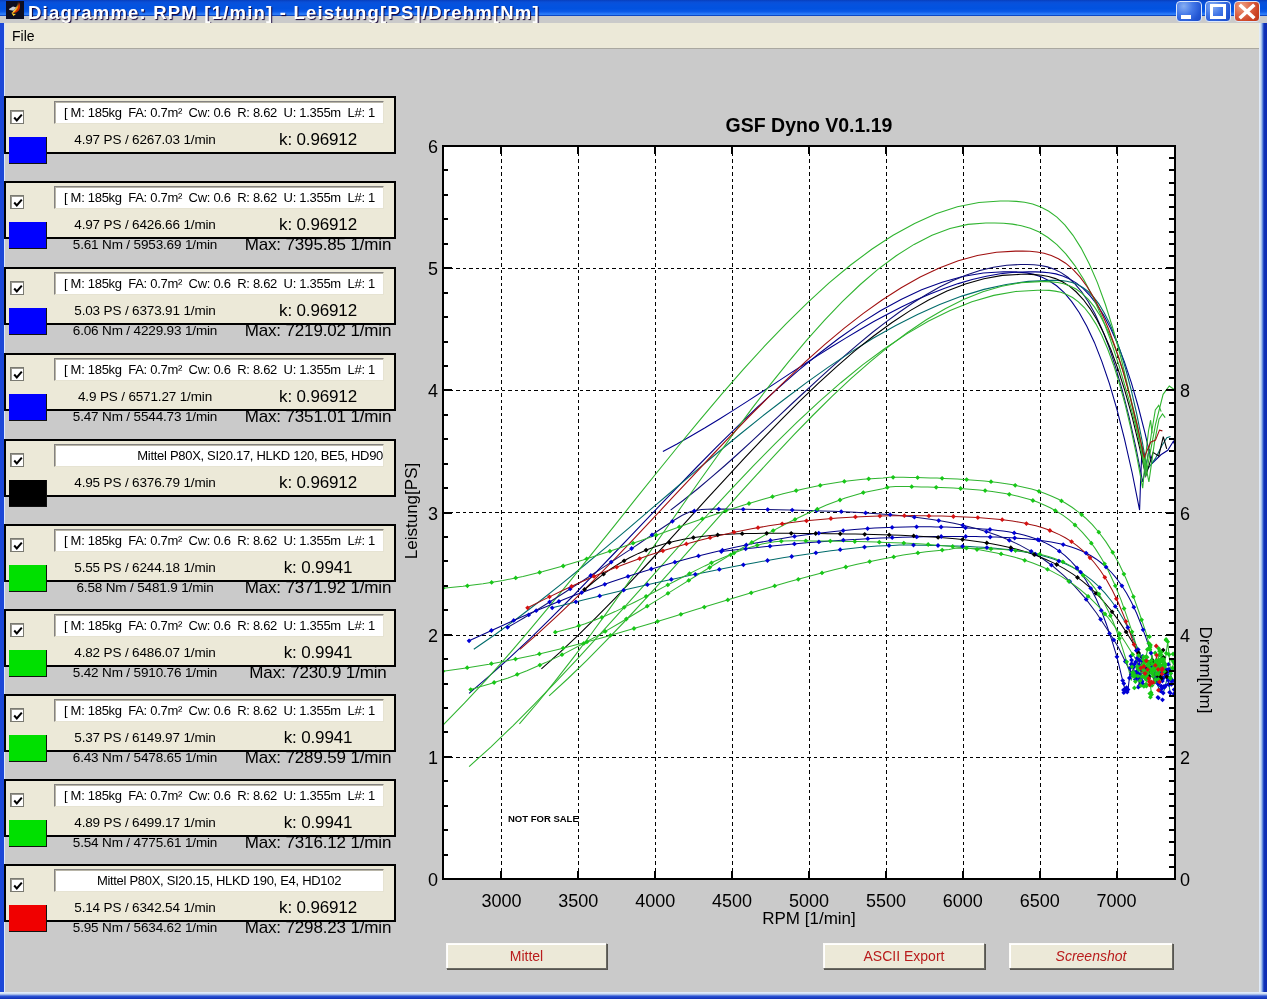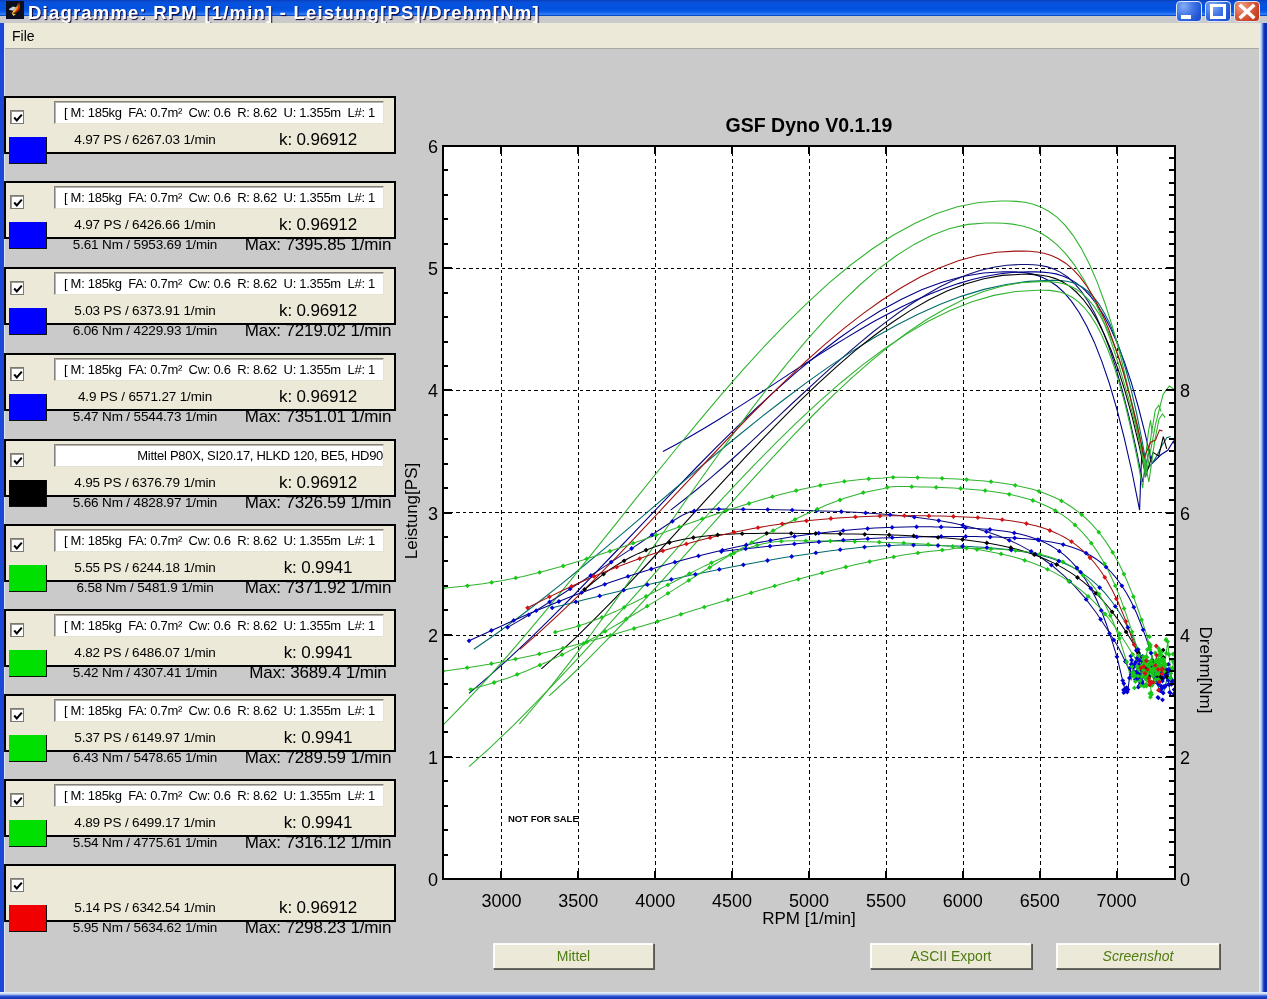--- a/index.html
+++ b/index.html
@@ -20,21 +20,21 @@
 #bb{left:0;top:992px;width:1267px;height:7px;background:linear-gradient(180deg,#eaf1fb 0%,#c6d8f0 28%,#2a52d4 60%,#0f2fb4 100%);}
 .panel{position:absolute;left:4px;width:392px;height:58px;background:#ece9d8;border:2px solid #000;}
 .cb{position:absolute;left:4px;top:12px;width:14px;height:14px;background:#fff;border:1px solid #7a7a72;box-shadow:inset 1px 1px 0 #9a9890;}
 .cb svg{position:absolute;left:2px;top:2px;}
 .sw{position:absolute;left:3px;top:39px;width:38px;height:27px;border-right:1px solid #111;border-bottom:1px solid #111;}
 .field{position:absolute;left:48px;top:3px;width:330px;height:23px;letter-spacing:-0.3px;background:#fff;border:1px solid;border-color:#848280 #e6e3d2 #e6e3d2 #848280;box-shadow:inset 1px 1px 0 #b8b5a8;font-size:13px;line-height:22px;white-space:nowrap;overflow:hidden;}
 .row{position:absolute;left:0;width:100%;height:16px;line-height:16px;padding-left:24px;}
 .c1{position:absolute;left:39px;width:200px;text-align:center;font-size:13.5px;letter-spacing:-0.15px;}
 .c2{position:absolute;left:232px;width:160px;text-align:center;font-size:17px;letter-spacing:-0.15px;}
 #chartwrap{position:absolute;left:400px;top:108px;}
-button{position:absolute;height:26px;background:#ece9d8;border:1px solid;border-color:#fcfbf8 #6a6963 #6a6963 #fcfbf8;box-shadow:1px 1px 0 #56554f,inset 1px 1px 0 #fff;font-family:"Liberation Sans",sans-serif;font-size:14px;color:#4d7c0f;margin-left:47px;}
+button{position:absolute;height:26px;background:#ece9d8;border:1px solid;border-color:#fcfbf8 #6a6963 #6a6963 #fcfbf8;box-shadow:1px 1px 0 #56554f,inset 1px 1px 0 #fff;font-family:"Liberation Sans",sans-serif;font-size:14px;color:#b91c1c;}
 #btn1{left:446px;top:943px;width:161px;}
 #btn2{left:823px;top:943px;width:162px;}
 #btn3{left:1009px;top:943px;width:164px;font-style:italic;}
 </style></head><body>
 <div id="titlebar">
     <span class="ico"><svg width="18" height="18" viewBox="0 0 18 18">
         <rect x="0" y="0" width="18" height="18" fill="#0d0d20"></rect>
         <path d="M3 8l4-2.6 3.4 1.2-2.8 3.2L3.4 9z" fill="#c9cdd4"></path>
         <path d="M12.6 0.5c1 2.6-.4 4.4-1.6 6.2-1.3 2-2.6 3.6-4.6 4.9 1.9 1 4.1.2 5.8-1.5 2.2-2.2 2.6-6 .4-9.6z" fill="#cc2b00"></path>
         <path d="M11.9 1.2c.6 2.8-.8 5-2.3 7-1 1.3-2.2 2.5-3.5 3.3.9.8 2.2-.2 3.6-1.6 2.1-2.1 3.4-5.4 2.2-8.7z" fill="#ff9a00"></path>
@@ -127,24 +127,20 @@
       <svg width="10" height="10" viewBox="0 0 10 10">
         <path d="M1.2 4.5l2.6 3L8.8 1.6" fill="none" stroke="#000" stroke-width="2"></path>
       </svg>
     </div>
 <div class="sw" style="background:#000000"></div>
 <div class="field" style="text-align:right;">Mittel P80X, SI20.17, HLKD 120, BE5, HD90</div>
 <div class="row" style="top:34px">
       <span class="c1">4.95 PS / 6376.79 1/min</span>
       <span class="c2">k: 0.96912</span>
     </div>
-<div class="row" style="top:54px">
-      <span class="c1">5.66 Nm / 4828.97 1/min</span>
-      <span class="c2">Max: 7326.59 1/min</span>
-    </div>
 </div>
 <div class="panel" style="top:524px">
 <div class="cb">
       <svg width="10" height="10" viewBox="0 0 10 10">
         <path d="M1.2 4.5l2.6 3L8.8 1.6" fill="none" stroke="#000" stroke-width="2"></path>
       </svg>
     </div>
 <div class="sw" style="background:#00e000"></div>
 <div class="field" style="text-align:left;padding-left:9px;">[ M: 185kg&nbsp; FA: 0.7m²&nbsp; Cw: 0.6&nbsp; R: 8.62&nbsp; U: 1.355m&nbsp; L#: 1</div>
 <div class="row" style="top:34px">
@@ -162,22 +158,22 @@
         <path d="M1.2 4.5l2.6 3L8.8 1.6" fill="none" stroke="#000" stroke-width="2"></path>
       </svg>
     </div>
 <div class="sw" style="background:#00e000"></div>
 <div class="field" style="text-align:left;padding-left:9px;">[ M: 185kg&nbsp; FA: 0.7m²&nbsp; Cw: 0.6&nbsp; R: 8.62&nbsp; U: 1.355m&nbsp; L#: 1</div>
 <div class="row" style="top:34px">
       <span class="c1">4.82 PS / 6486.07 1/min</span>
       <span class="c2">k: 0.9941</span>
     </div>
 <div class="row" style="top:54px">
-      <span class="c1">5.42 Nm / 4307.41 1/min</span>
-      <span class="c2">Max: 3689.4 1/min</span>
+      <span class="c1">5.42 Nm / 5910.76 1/min</span>
+      <span class="c2">Max: 7230.9 1/min</span>
     </div>
 </div>
 <div class="panel" style="top:694px">
 <div class="cb">
       <svg width="10" height="10" viewBox="0 0 10 10">
         <path d="M1.2 4.5l2.6 3L8.8 1.6" fill="none" stroke="#000" stroke-width="2"></path>
       </svg>
     </div>
 <div class="sw" style="background:#00e000"></div>
 <div class="field" style="text-align:left;padding-left:9px;">[ M: 185kg&nbsp; FA: 0.7m²&nbsp; Cw: 0.6&nbsp; R: 8.62&nbsp; U: 1.355m&nbsp; L#: 1</div>
@@ -207,20 +203,21 @@
       <span class="c2">Max: 7316.12 1/min</span>
     </div>
 </div>
 <div class="panel" style="top:864px">
 <div class="cb">
       <svg width="10" height="10" viewBox="0 0 10 10">
         <path d="M1.2 4.5l2.6 3L8.8 1.6" fill="none" stroke="#000" stroke-width="2"></path>
       </svg>
     </div>
 <div class="sw" style="background:#f00000"></div>
+<div class="field" style="text-align:center;">Mittel P80X, SI20.15, HLKD 190, E4, HD102</div>
 <div class="row" style="top:34px">
       <span class="c1">5.14 PS / 6342.54 1/min</span>
       <span class="c2">k: 0.96912</span>
     </div>
 <div class="row" style="top:54px">
       <span class="c1">5.95 Nm / 5634.62 1/min</span>
       <span class="c2">Max: 7298.23 1/min</span>
     </div>
 </div>
 <div id="chartwrap"><svg id="chart" width="840" height="860" viewBox="0 0 840 860">

